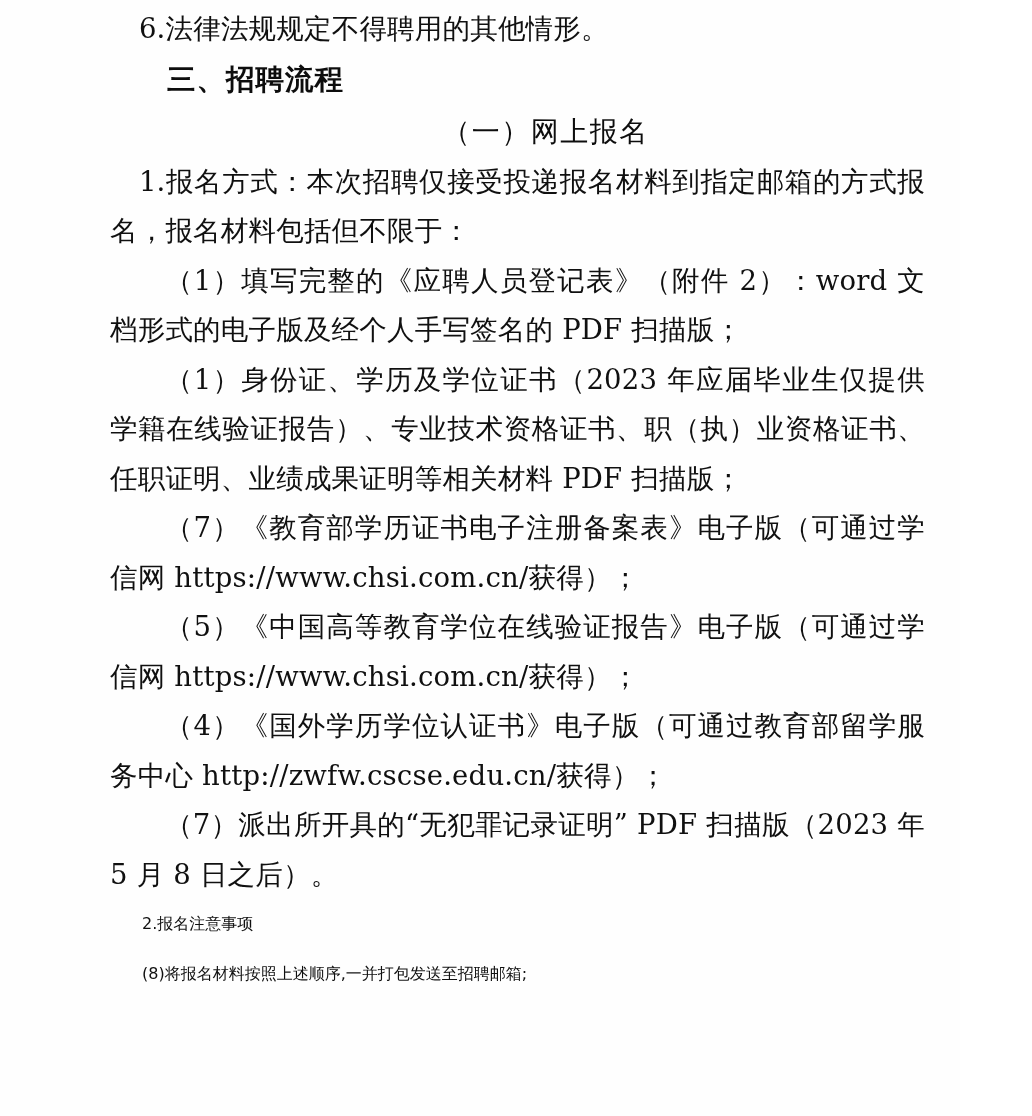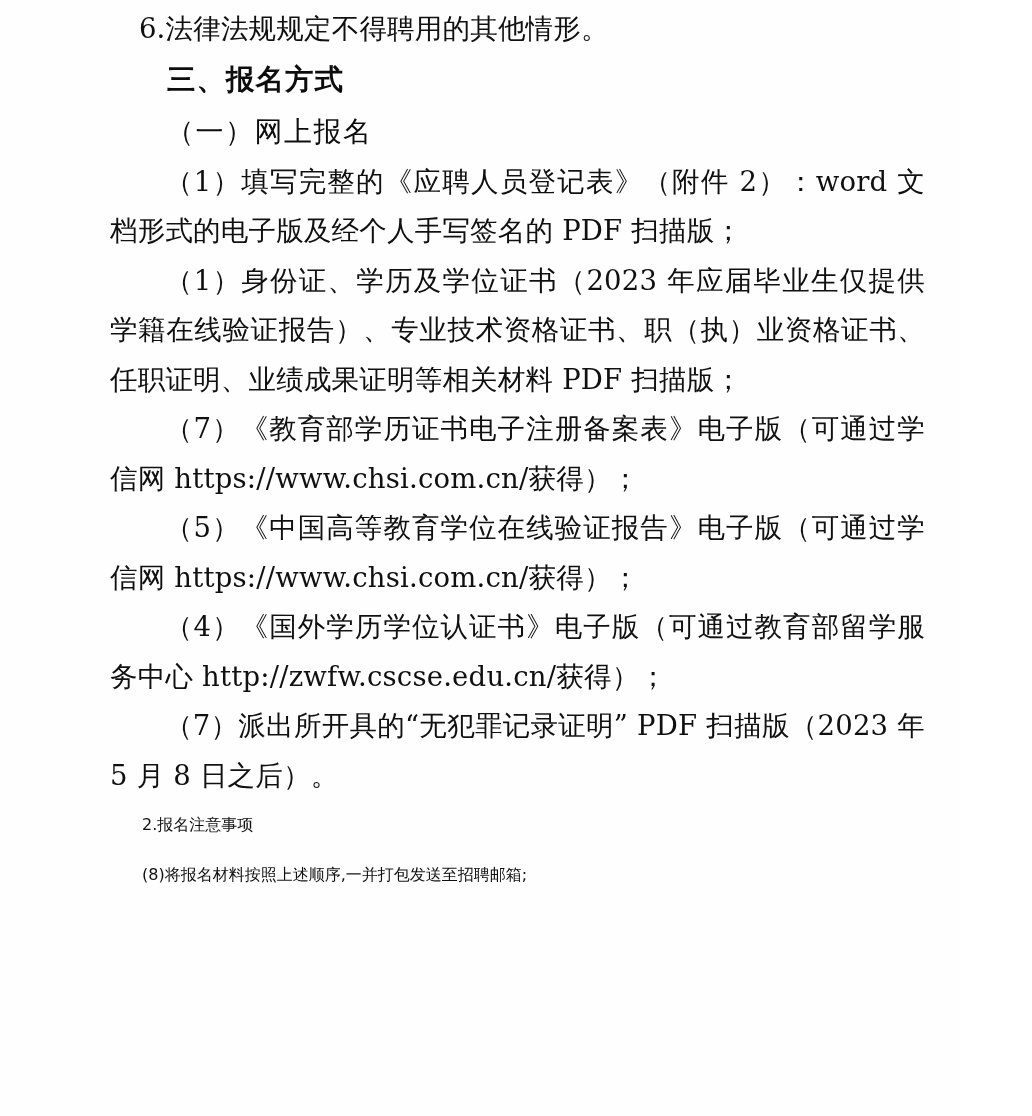--- a/index.html
+++ b/index.html
@@ -57,39 +57,41 @@
   }
   p.subheading {
     margin: 0;
     padding: 0;
     font-size: 28px;
     line-height: 51px;
     text-indent: 2em;
     font-family: "DejaVu Serif", "Liberation Serif", serif;
     letter-spacing: 1.5px;
     color: #0d0d0d;
+    text-align: center;
   }
   p.sans {
     font-family: "DejaVu Sans", "Liberation Sans", sans-serif;
     font-size: 16px;
     letter-spacing: 0px;
   }
 </style>
 </head>
 <body>
 
 <div class="page">
   <div class="body-col">
 
     <p class="para indent1">6.法律法规规定不得聘用的其他情形。</p>
 
-    <h2 class="heading">三、报名方式</h2>
+    <h2 class="heading">三、招聘流程</h2>
 
     <p class="subheading">（一）网上报名</p>
 
+    <p class="para indent1">1.报名方式：本次招聘仅接受投递报名材料到指定邮箱的方式报名，报名材料包括但不限于：</p>
 
     <p class="para indent2">（1）填写完整的《应聘人员登记表》（附件 2）：word 文档形式的电子版及经个人手写签名的 PDF 扫描版；</p>
 
     <p class="para indent2">（1）身份证、学历及学位证书（2023 年应届毕业生仅提供学籍在线验证报告）、专业技术资格证书、职（执）业资格证书、任职证明、业绩成果证明等相关材料 PDF 扫描版；</p>
 
 
     <p class="para indent2">（7）《教育部学历证书电子注册备案表》电子版（可通过学信网 https://www.chsi.com.cn/获得）；</p>
 
     <p class="para indent2">（5）《中国高等教育学位在线验证报告》电子版（可通过学信网 https://www.chsi.com.cn/获得）；</p>
 

